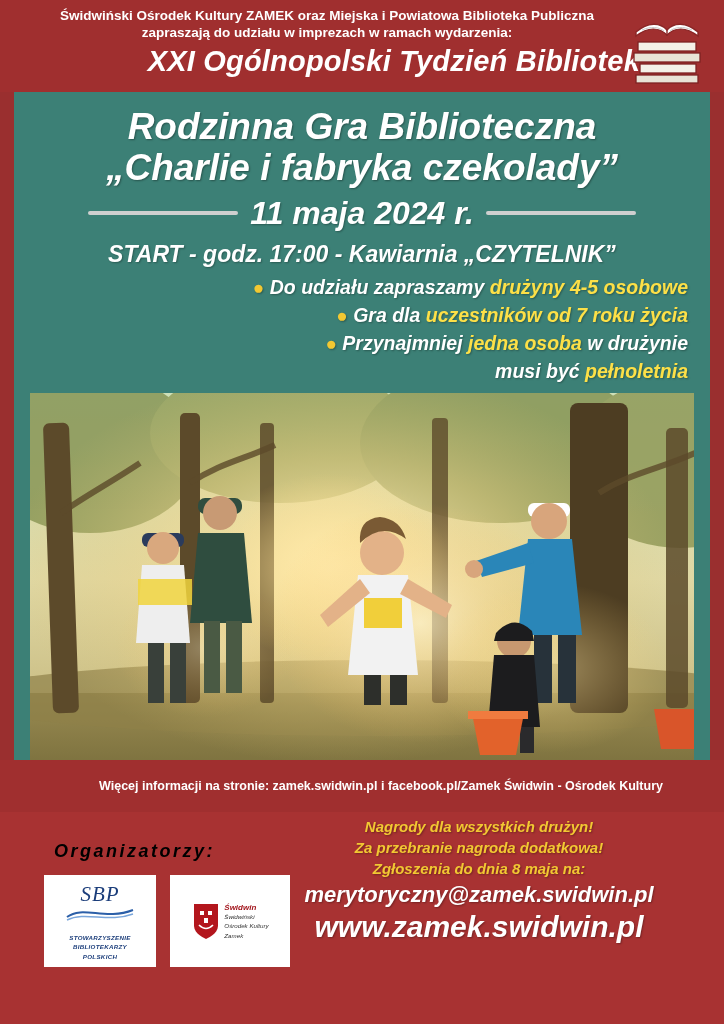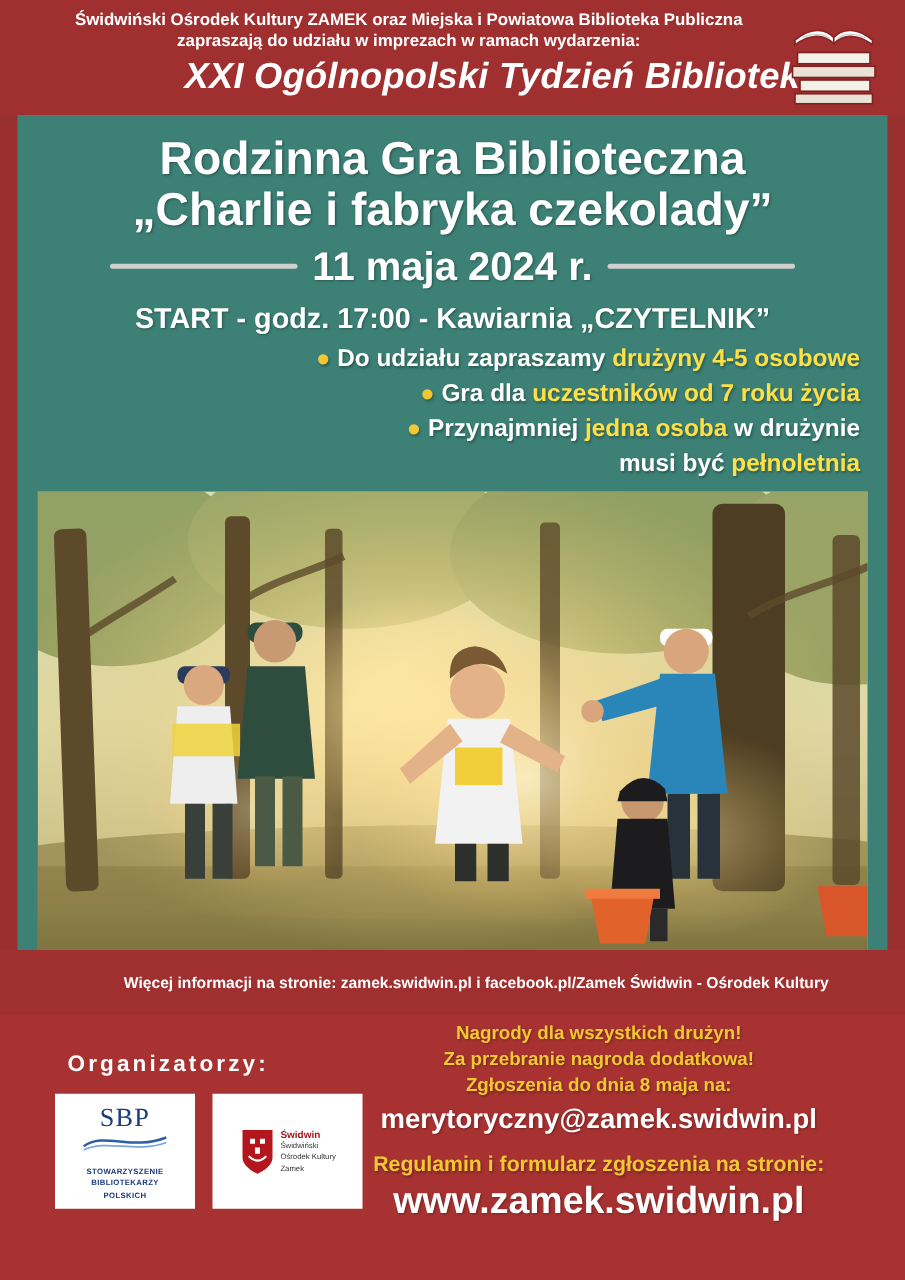--- a/index.html
+++ b/index.html
@@ -56,20 +56,21 @@
   
   .main {
     position: absolute;
     top: 92px;
     left: 14px;
     right: 14px;
     bottom: 52px;
     background: #3c8076;
     padding: 14px 16px 0 16px;
     box-sizing: border-box;
+    font-style: italic;
   }
   .title-1 {
     color: #ffffff;
     font-size: 37px;
     font-weight: bold;
     text-align: center;
     line-height: 1.12;
     text-shadow: 1px 1px 2px rgba(0,0,0,.35);
   }
   .title-2 {
@@ -141,21 +142,21 @@
   
   .bottom {
     position: relative;
     margin-top: 12px;
     height: 215px;
   }
   .org-label {
     position: absolute;
     left: 24px;
     top: 24px;
-    color: #ffffff;
+    color: #000000;
     font-size: 18px;
     font-weight: bold;
     letter-spacing: 2.5px;
   }
   .logos {
     position: absolute;
     left: 14px;
     top: 58px;
     display: flex;
     gap: 14px;
@@ -458,21 +459,20 @@
             </div>
           </div>
         </div>
       </div>
 
       <div class="right-col">
         <div class="prize">Nagrody dla wszystkich drużyn!</div>
         <div class="prize">Za przebranie nagroda dodatkowa!</div>
         <div class="prize">Zgłoszenia do dnia 8 maja na:</div>
         <div class="email">merytoryczny@zamek.swidwin.pl</div>
-        <div class="reg-line">Regulamin i formularz zgłoszenia na stronie:</div>
         <div class="www">www.zamek.swidwin.pl</div>
       </div>
     </div>
   </div>
 
   <div class="footer">
     <div class="footer-text">Więcej informacji na stronie: zamek.swidwin.pl i facebook.pl/Zamek Świdwin - Ośrodek Kultury</div>
   </div>
 </div>
 

